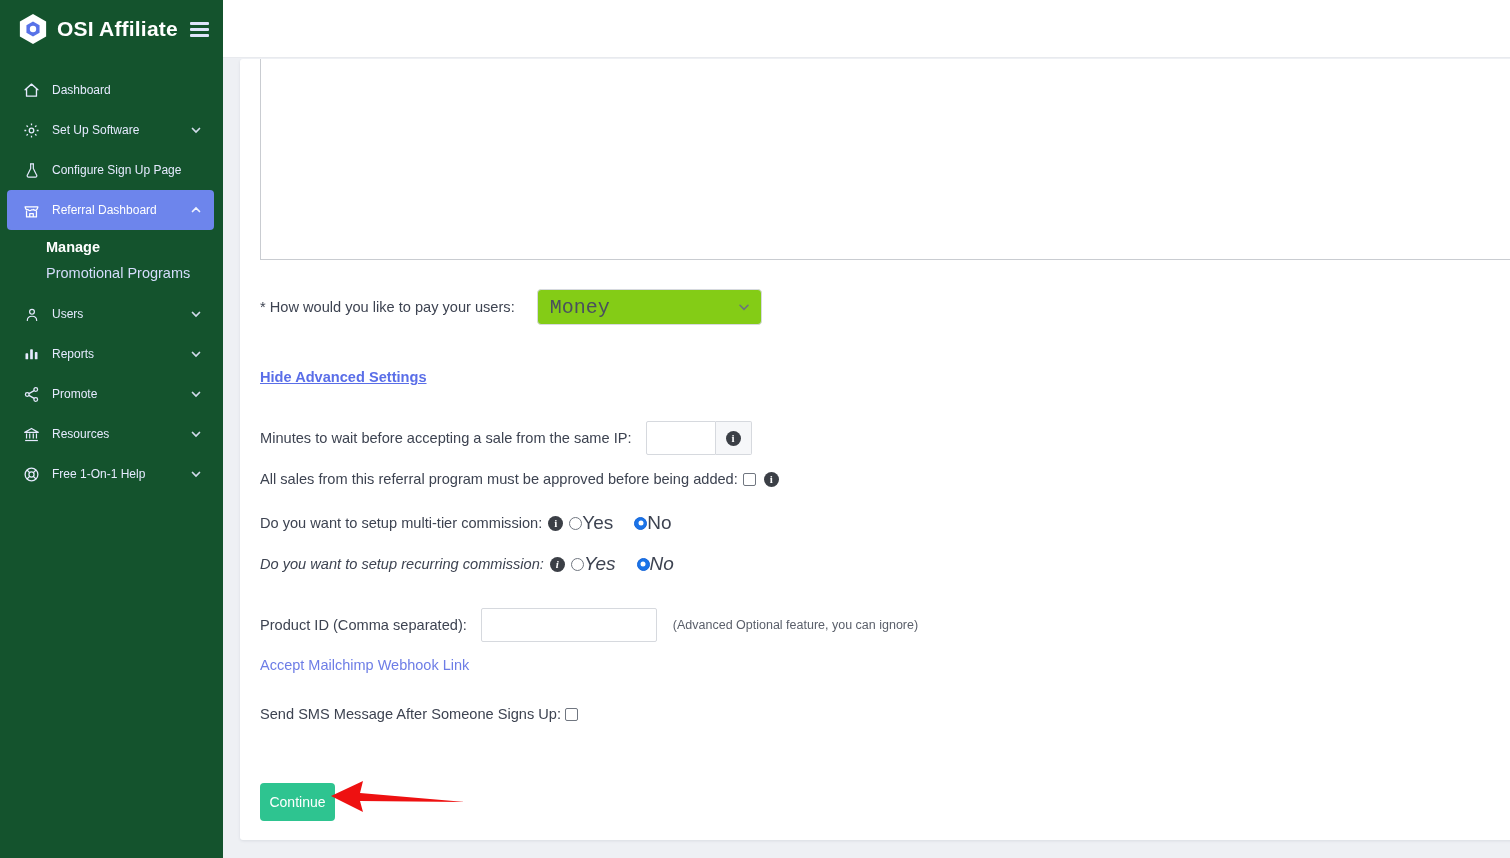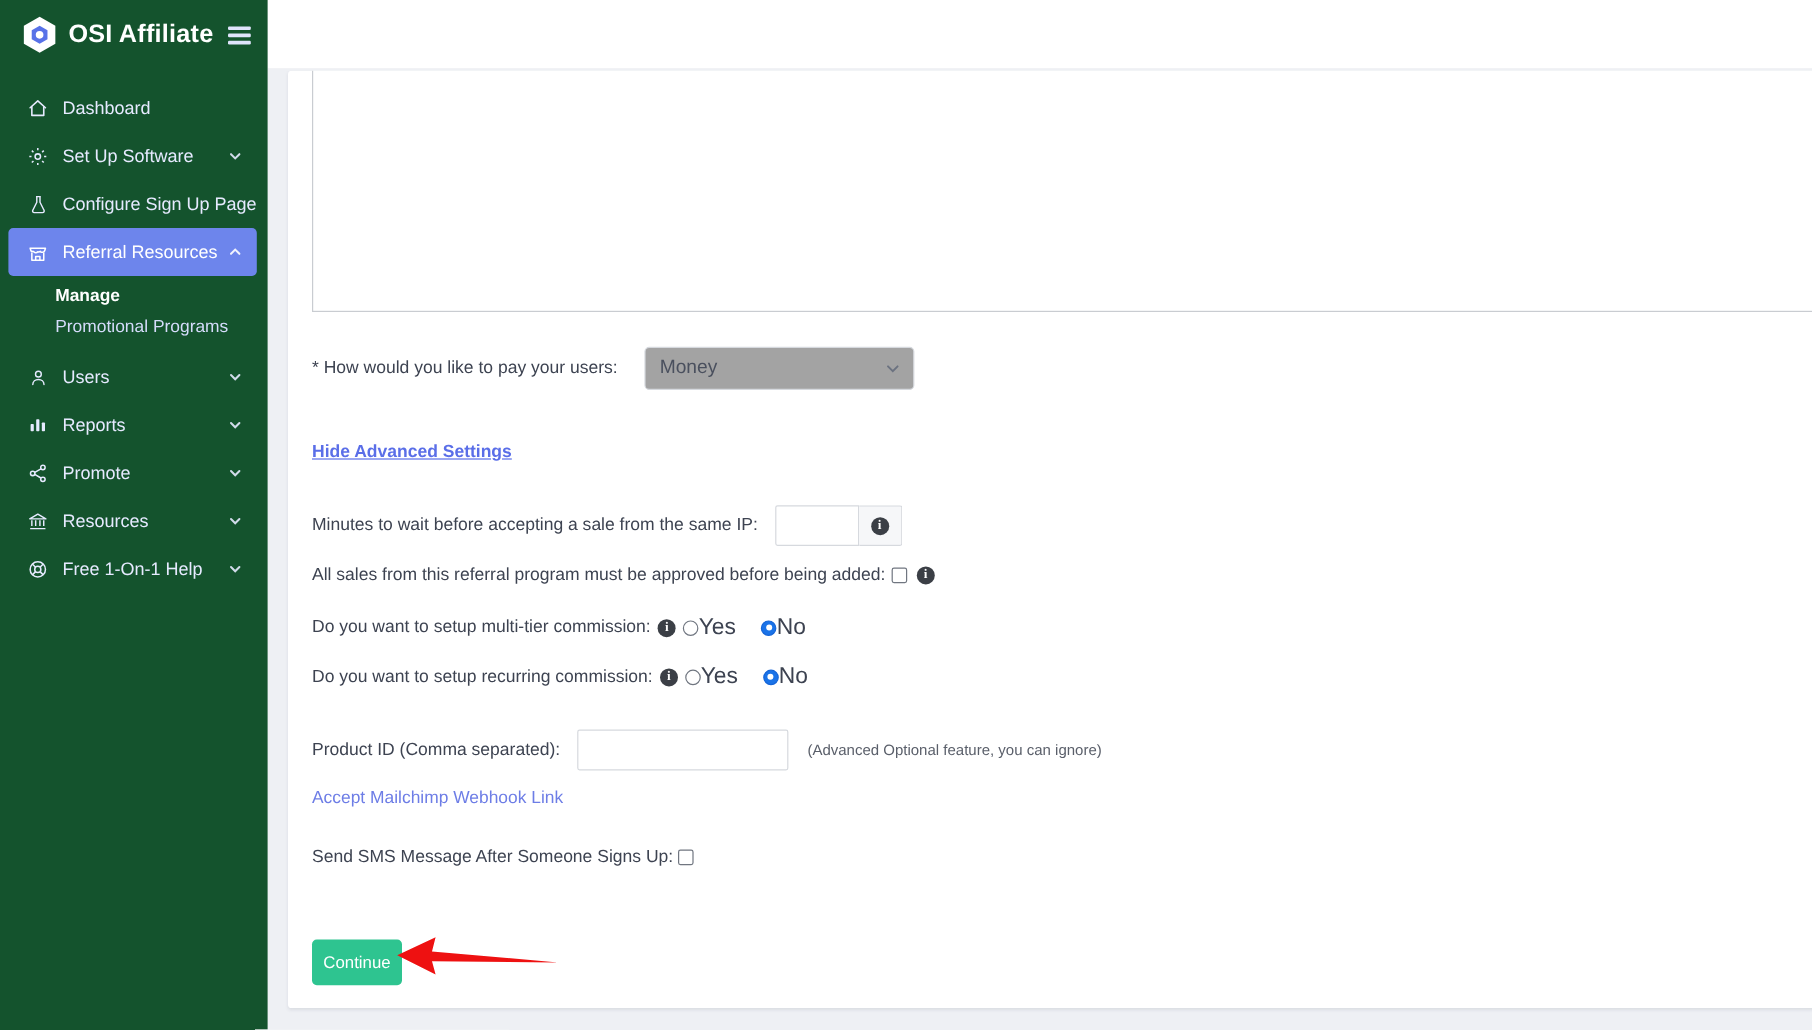--- a/index.html
+++ b/index.html
@@ -43,21 +43,21 @@
   .nav { margin-top: 12px; }
   .nav-item {
     position: relative;
     display: flex; align-items: center;
     height: 40px;
     margin: 0 9px 0 7px;
     padding: 0 12px 0 14px;
     border-radius: 4px;
     cursor: pointer;
     color: #e6eaff;
-    font-size: 15px;
+    font-size: 12px;
   }
   .nav-item.active { background: #6d85ec; color:#ffffff; }
   .nav-ico {
     width: 21px; height: 18px; margin-right: 10px;
     display: flex; align-items: center; justify-content: center;
     flex: 0 0 auto;
   }
   .nav-ico svg { display:block; }
   .nav-label { flex: 1 1 auto; white-space: nowrap; }
   .chev { width: 12px; height: 12px; flex: 0 0 auto; opacity: .9; }
@@ -110,24 +110,24 @@
   .lbl {
     font-size: 14.6px; color: #3d4351;
     white-space: nowrap;
   }
 
   select.sel-box, .sel-box {
     -webkit-appearance: none; appearance: none;
     height: 36px;
     border: 1px solid #d6d9de;
     border-radius: 4px;
-    background: #a3a3a3;
+    background: #84cc16;
     color: #4a505e;
-    font-size: 16px;
-    font-family: Liberation Sans, sans-serif;
+    font-size: 20px;
+    font-family: Liberation Mono, monospace;
     padding: 0 34px 0 12px;
     display: flex; align-items: center;
     cursor: pointer;
     position: relative;
   }
   .sel-wrap { position: relative; display:inline-block; }
   .sel-wrap .caret {
     position:absolute; right: 12px; top: 50%; transform: translateY(-50%);
     width: 12px; height: 12px; pointer-events:none;
   }
@@ -261,21 +261,21 @@
       </div>
 
       <div class="nav-item active">
         <span class="nav-ico">
           <svg width="17" height="17" viewBox="0 0 24 24" fill="none" stroke="#ffffff" stroke-width="1.8" stroke-linejoin="round">
             <path d="M3 7h18l-1 3a3 3 0 0 1-5 .6A3 3 0 0 1 12 11a3 3 0 0 1-5-.4A3 3 0 0 1 4 10z"></path>
             <path d="M5 12v9h14v-9"></path>
               <path d="M9.5 21v-4.5h5V21"></path>
           </svg>
         </span>
-        <span class="nav-label">Referral Resources</span>
+        <span class="nav-label">Referral Dashboard</span>
         <svg class="chev" viewBox="0 0 12 12" fill="none" stroke="#ffffff" stroke-width="1.7" stroke-linecap="round">
             <path d="M2.5 7.5 6 4l3.5 3.5"></path>
           </svg>
       </div>
 
       <div style="margin-top:4px;">
         <div class="sub-item sel">Manage</div>
         <div class="sub-item">Promotional Programs</div>
       </div>
 
@@ -392,21 +392,21 @@
 
       <div class="row" style="left:20px; top:453px;">
         <span class="lbl">Do you want to setup multi-tier commission:</span>
         <span class="info-ico" style="margin-left:6px;">i</span>
         <span class="rad" style="margin-left:6px;"></span>
         <span class="radlabel">Yes</span>
         <span class="rad on" style="margin-left:21px;"></span>
         <span class="radlabel">No</span>
       </div>
 
-      <div class="row" style="left:20px; top:494px;">
+      <div class="row" style="left:20px; top:494px;font-style:italic;">
         <span class="lbl">Do you want to setup recurring commission:</span>
         <span class="info-ico" style="margin-left:6px;">i</span>
         <span class="rad" style="margin-left:6px;"></span>
         <span class="radlabel">Yes</span>
         <span class="rad on" style="margin-left:21px;"></span>
         <span class="radlabel">No</span>
       </div>
 
       <div class="row" style="left:20px; top:549px;">
         <span class="lbl">Product ID (Comma separated):</span>

